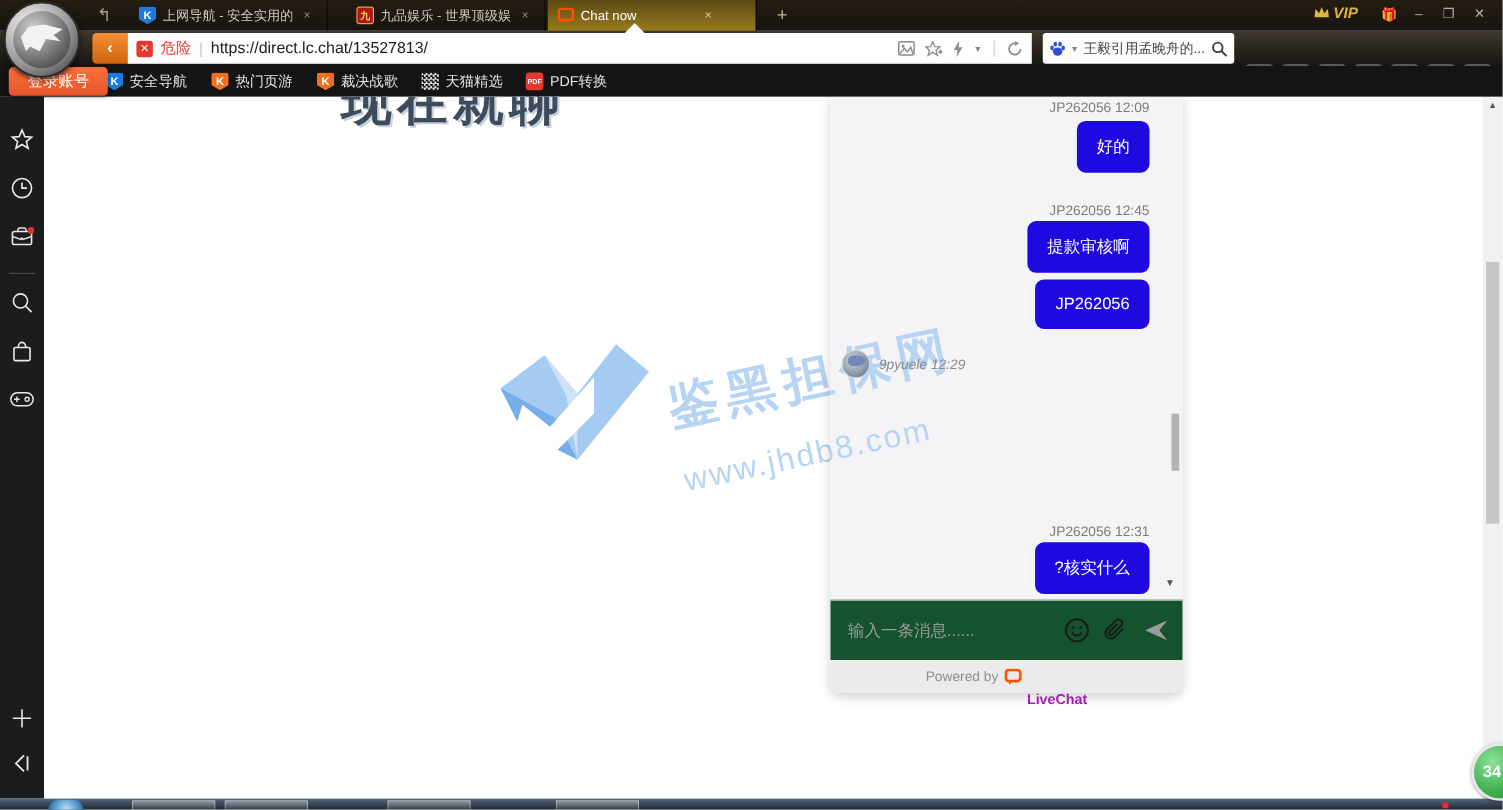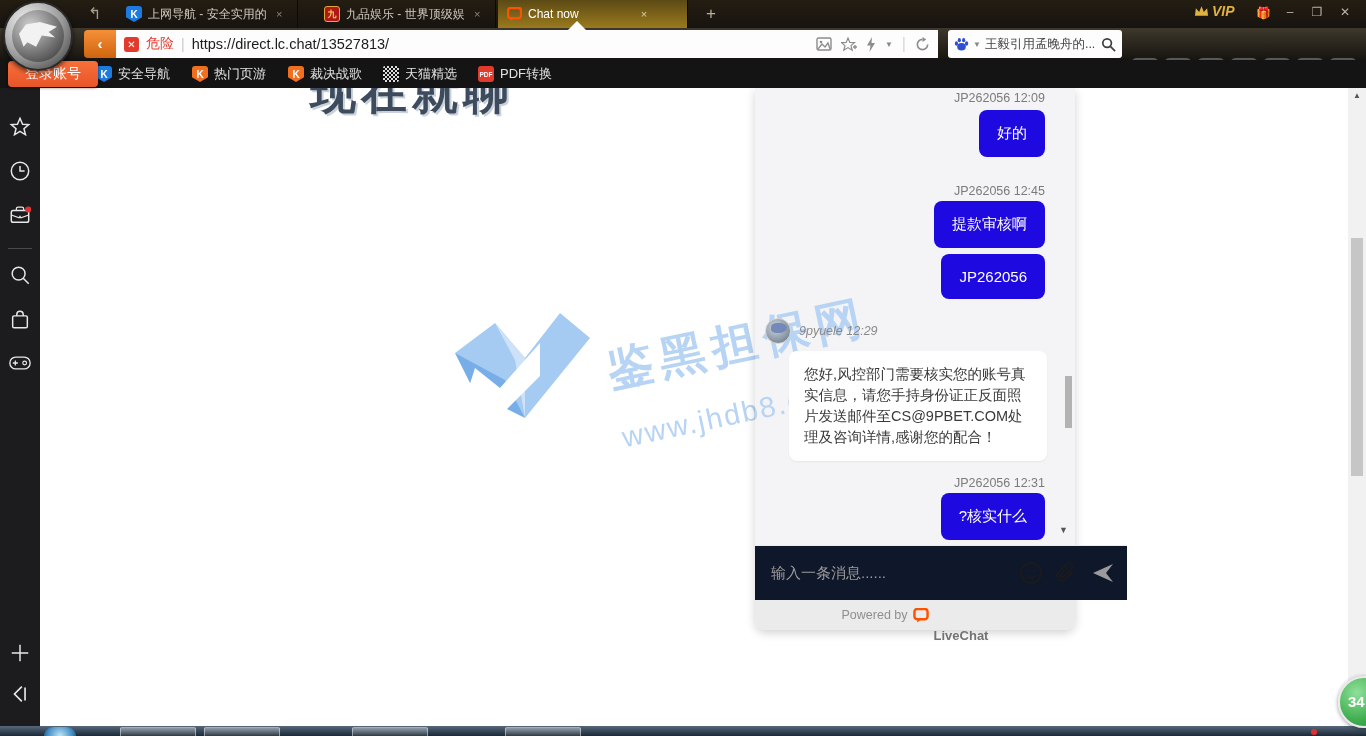--- a/index.html
+++ b/index.html
@@ -121,28 +121,28 @@
   .bub.agent { left:34px; background:#fff; color:#3a3a3a; width:258px;
     padding:13px 15px; font-size:14.5px; line-height:21px; box-shadow:0 1px 2px rgba(0,0,0,.06); }
   .avatar { position:absolute; left:10px; top:230px; width:26px; height:26px; border-radius:50%;
     background:radial-gradient(circle at 40% 35%,#cfd8e2,#8d99a6 60%,#5d6a77); z-index:2;
     border:1px solid #d6d6d6; overflow:hidden;}
   .avatar::after{content:""; position:absolute; left:5px; top:4px; width:16px; height:10px;
     background:#7489b8; border-radius:45% 55% 60% 40%;}
   .author { position:absolute; left:44px; top:236px; color:#8a8a8a; font-size:12.5px; z-index:2;font-style:italic; }
   .chatthumb { position:absolute; right:3px; top:288px; width:7px; height:52px; background:#b3b3b3; z-index:3; }
   .scrolldown { position:absolute; right:7px; top:437px; color:#555; font-size:9px; z-index:3; }
-  .inputbar { position:absolute; left:0; top:457px; width:372px; height:55px; background:#0f172a;
+  .inputbar { position:absolute; left:0; top:457px; width:320px; height:55px; background:#14532d;
     border-top:1px solid #ececec;padding-left:48px; }
   .placeholder { position:absolute; left:16px; top:18px; color:#9b9b9b; font-size:15px; }
   .inputico { position:absolute; top:15px; width:24px; height:24px; }
   .chatfooter { position:absolute; left:0; top:512px; width:320px; height:30px; background:#ebebeb;
     border-radius:0 0 10px 10px; display:flex; align-items:center; justify-content:center; gap:5px; }
   .pby { color:#8f8f8f; font-size:12.5px; }
-  .lcname { color:#737373; font-size:13px; font-weight:bold;margin-top:40px; }
+  .lcname { color:#a21caf; font-size:13px; font-weight:bold;margin-top:40px; }
 
   
   .greenbadge { position:absolute; left:1338px; top:676px; width:52px; height:52px; border-radius:50%;
     background:radial-gradient(circle at 35% 30%,#8fe09a,#3fae4f 60%,#2a8c3a);
     border:2px solid #e9e9e9; box-shadow:0 1px 4px rgba(0,0,0,.4); z-index:20;
     color:#fff; font-weight:bold; font-size:15px; line-height:48px; padding-left:8px; }
   .taskbar { position:absolute; left:0; top:726px; width:1366px; height:10px;
     background:linear-gradient(#55687a,#1c2836); z-index:15; }
   .tbtn { position:absolute; top:1px; height:9px; border:1px solid rgba(255,255,255,.45);
     border-bottom:none; border-radius:2px 2px 0 0;
@@ -365,21 +365,20 @@
 
       <div class="meta" style="top:3px;">JP262056 12:09</div>
       <div class="bub user" style="top:22px;">好的</div>
 
       <div class="meta" style="top:96px;">JP262056 12:45</div>
       <div class="bub user" style="top:113px;">提款审核啊</div>
       <div class="bub user" style="top:166px;">JP262056</div>
 
       <div class="avatar"></div>
       <div class="author">9pyuele 12:29</div>
-      <div class="bub agent" style="top:263px;">您好,风控部门需要核实您的账号真实信息，请您手持身份证正反面照片发送邮件至CS@9PBET.COM处理及咨询详情,感谢您的配合！</div>
 
       <div class="meta" style="top:388px;">JP262056 12:31</div>
       <div class="bub user" style="top:405px;">?核实什么</div>
 
       <div class="chatthumb"></div>
       <div class="scrolldown">▼</div>
     </div>
 
     <div class="inputbar">
       <span class="placeholder">输入一条消息......</span>

